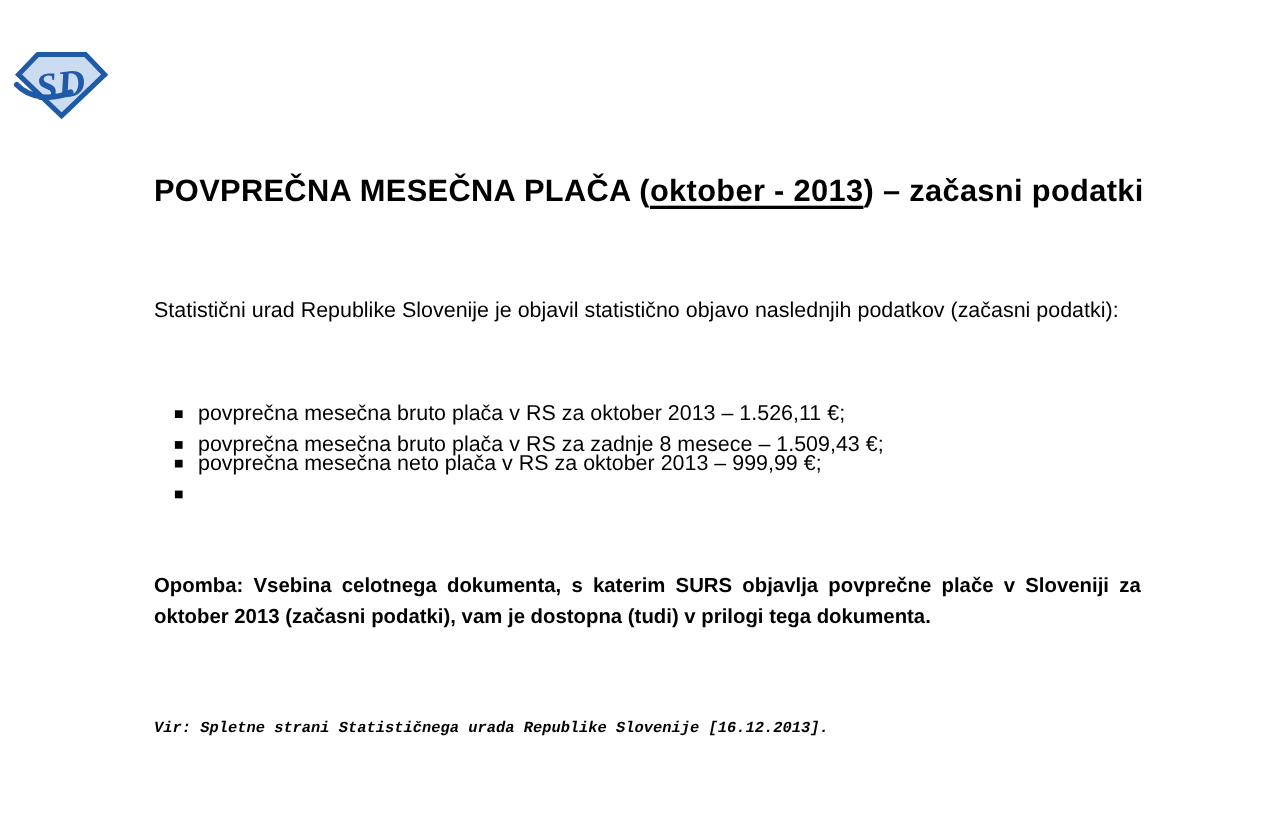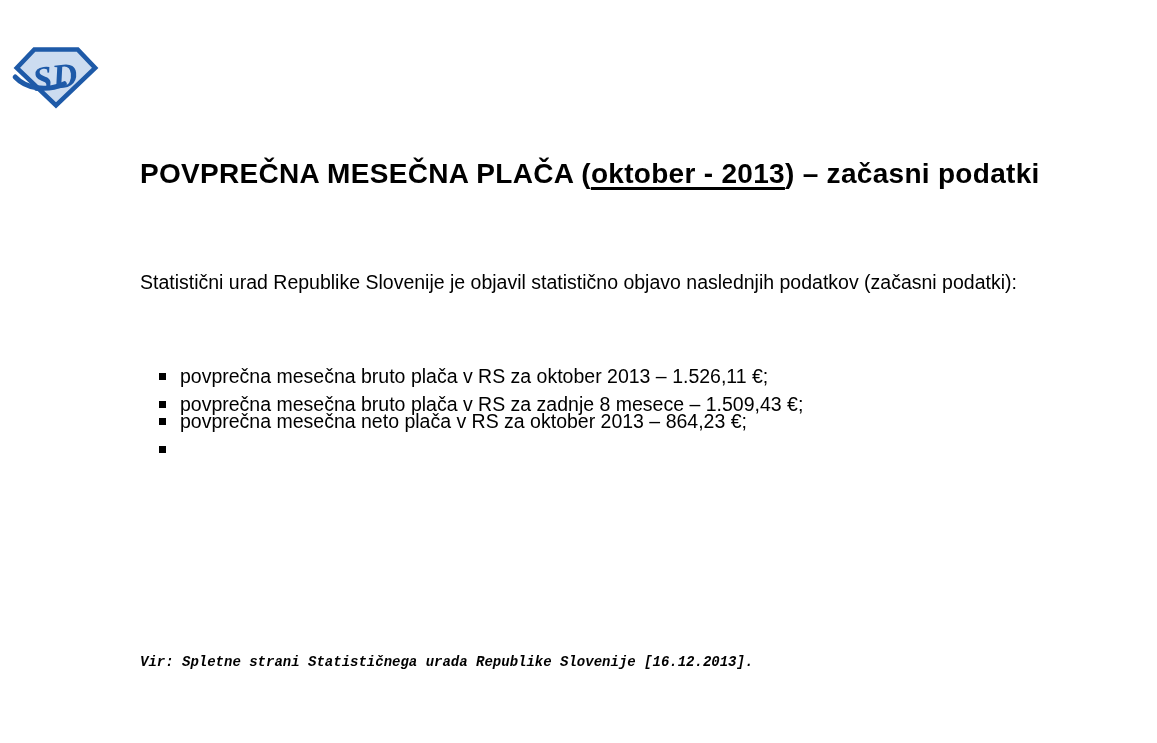--- a/index.html
+++ b/index.html
@@ -111,20 +111,21 @@
   <h1 class="doc-title"><span>POVPREČNA MESEČNA PLAČA (</span><span class="u">oktober - 2013</span><span>) – začasni podatki</span></h1>
 
   <p class="intro">Statistični urad Republike Slovenije je objavil statistično objavo naslednjih podatkov (začasni podatki):</p>
 
   <ul class="bullets g1">
     <li><span class="sq"></span><span>povprečna mesečna bruto plača v RS za oktober 2013 – 1.526,11 €;</span></li>
     <li><span class="sq"></span><span>povprečna mesečna bruto plača v RS za zadnje 8 mesece – 1.509,43 €;</span></li>
   </ul>
 
   <ul class="bullets g2">
-    <li><span class="sq"></span><span>povprečna mesečna neto plača v RS za oktober 2013 – 864,23 €;</span></li>
+    <li><span class="sq"></span><span>povprečna mesečna neto plača v RS za oktober 2013 – 999,99 €;</span></li>
     <li><span class="sq"></span></li>
   </ul>
 
+  <p class="note">Opomba: Vsebina celotnega dokumenta, s katerim SURS objavlja povprečne plače v Sloveniji za oktober 2013 (začasni podatki), vam je dostopna (tudi) v prilogi tega dokumenta.</p>
 
   <p class="source">Vir: Spletne strani Statističnega urada Republike Slovenije [16.12.2013].</p>
 
 </div>
 
 </body></html>

